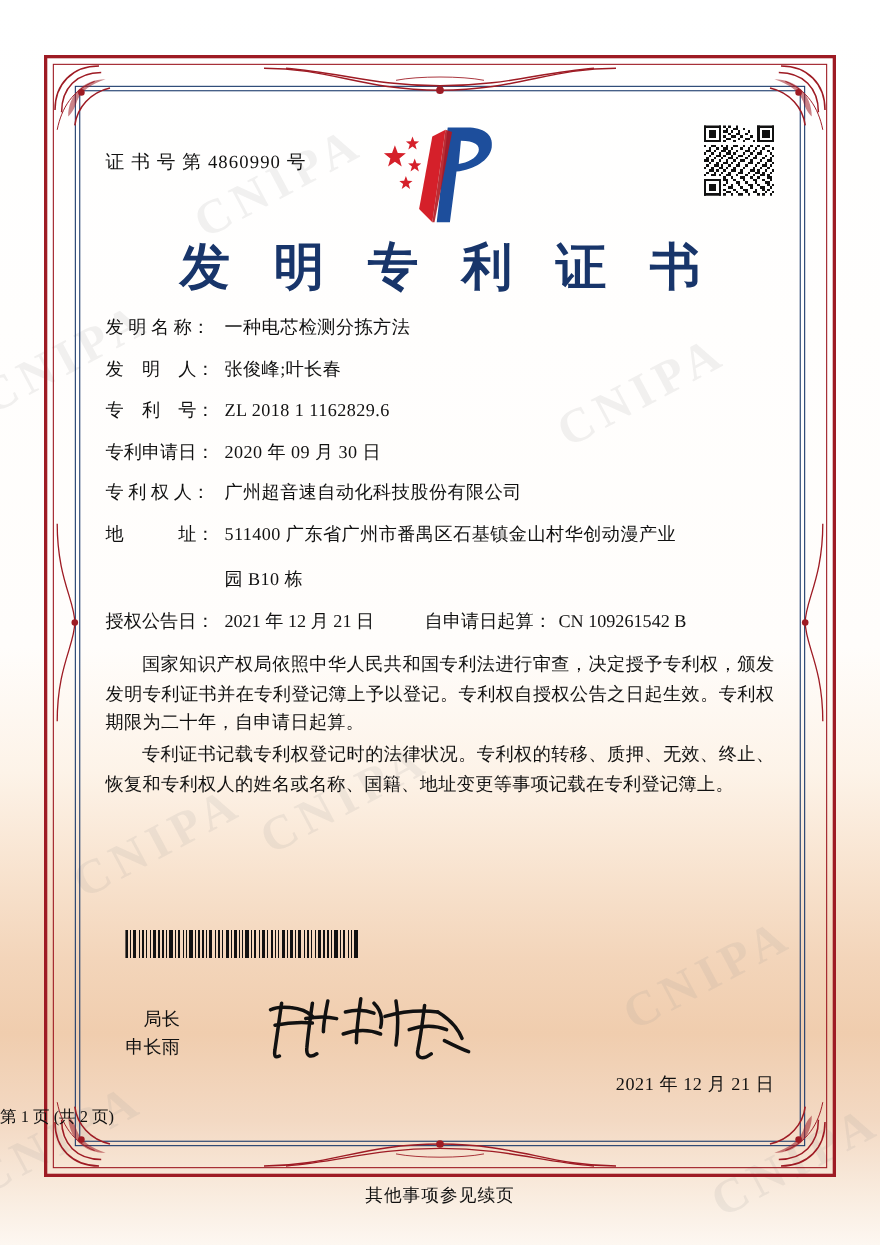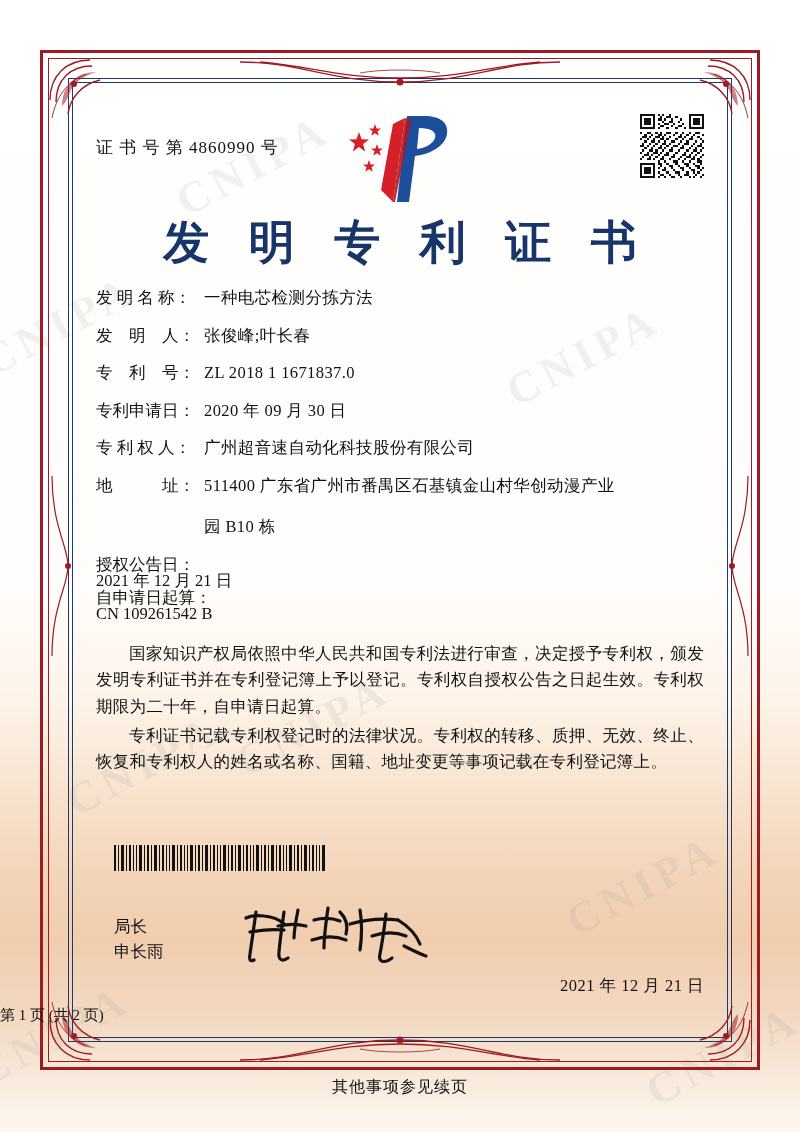--- a/index.html
+++ b/index.html
@@ -189,21 +189,20 @@
     letter-spacing: 0.4px;
   }
   .f-value .line2 {
     display: block;
     margin-top: 25px;
   }
   .field-inline {
     display: flex;
     align-items: flex-start;
     margin-bottom: 18px;
-    flex-direction: column;
   }
   .f-label2 {
     width: 108px;
     flex: none;
     white-space: pre;
   }
   .f-val2 { margin-right: 46px; white-space: nowrap; }
   .f-label3 { white-space: pre; margin-right: 6px; }
   .f-val3 { white-space: nowrap; }
 
@@ -228,20 +227,21 @@
   }
 
   
   .sig-block {
     position: absolute;
     left: 114px;
     top: 915px;
     font-size: 16.5px;
     color: #111;
     line-height: 1.5;
+    text-align: right;
   }
   .sig-img {
     position: absolute;
     left: 236px;
     top: 896px;
     width: 200px;
     height: 76px;
   }
   .grant-date {
     position: absolute;
@@ -618,21 +618,21 @@
         <div class="f-value">一种电芯检测分拣方法</div>
       </div>
 
       <div class="field">
         <div class="f-label">发　明　人：</div>
         <div class="f-value">张俊峰;叶长春</div>
       </div>
 
       <div class="field">
         <div class="f-label">专　利　号：</div>
-        <div class="f-value">ZL 2018 1 1671837.0</div>
+        <div class="f-value">ZL 2018 1 1162829.6</div>
       </div>
 
       <div class="field">
         <div class="f-label">专利申请日：</div>
         <div class="f-value">2020 年 09 月 30 日</div>
       </div>
 
       <div class="field">
         <div class="f-label">专 利 权 人：</div>
         <div class="f-value">广州超音速自动化科技股份有限公司</div>

